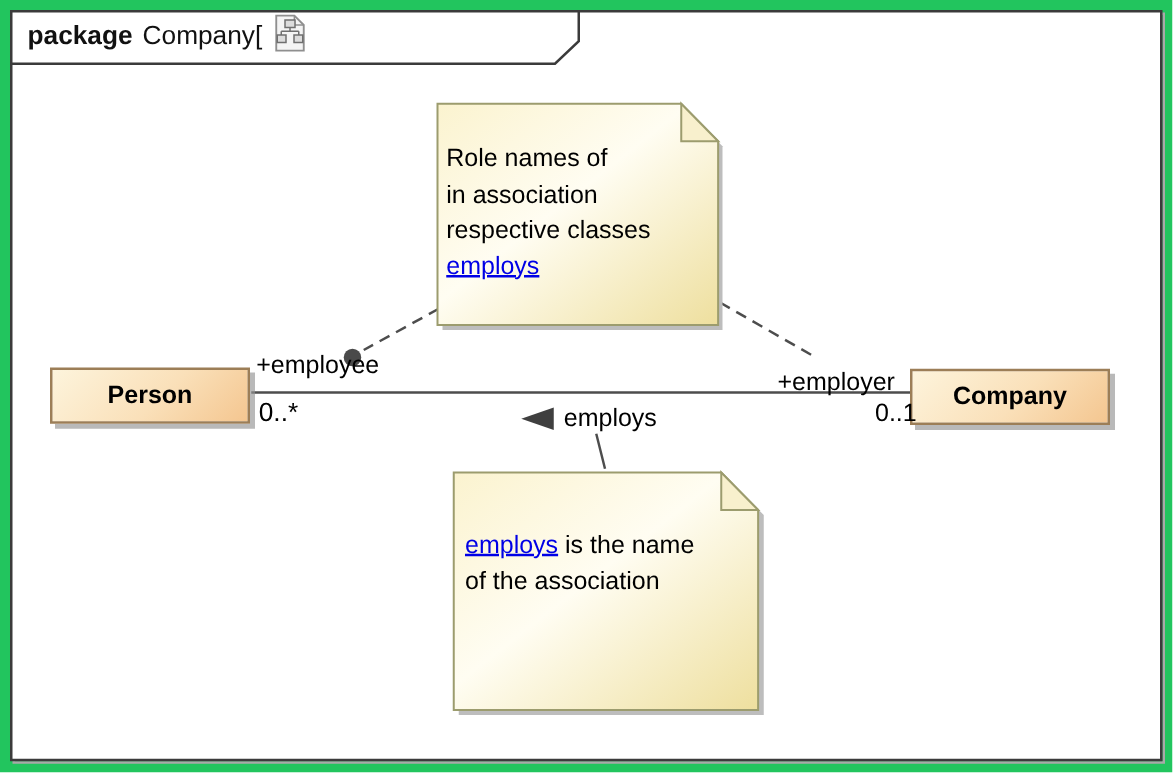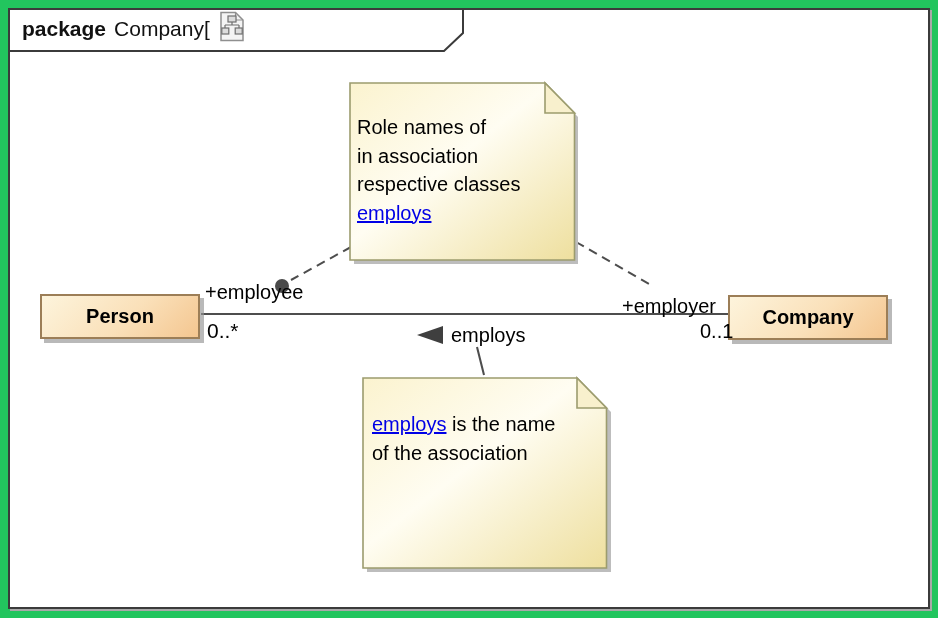--- a/index.html
+++ b/index.html
@@ -33,21 +33,21 @@
   .edge-label{font-size:20px;white-space:nowrap;color:#000;}
   .direction{display:flex;align-items:center;gap:8px;height:22px;}
   .tri-left{
     width:0;height:0;
     border-top:9px solid transparent;border-bottom:9px solid transparent;
     border-right:26px solid #3f3f3f;
   }
 
   
   .note-text{font-size:20px;line-height:28.5px;white-space:nowrap;color:#000;}
-  .note-text-bottom{line-height:29px;}
+  .note-text-bottom{line-height:29px;margin-top:12px;}
   a.link{color:#0000e6;text-decoration:underline;cursor:pointer;}
 
   
   .cls-icon{
     display:inline-block;width:25px;height:19px;box-sizing:border-box;
     border:2px solid #8a7450;vertical-align:-3px;margin:0 2px 0 3px;
     background:linear-gradient(to bottom,
       #f2c594 0px,#f2c594 5px,
       #8a7450 5px,#8a7450 7px,
       #fbf2d8 7px,#fbf2d8 10px,

